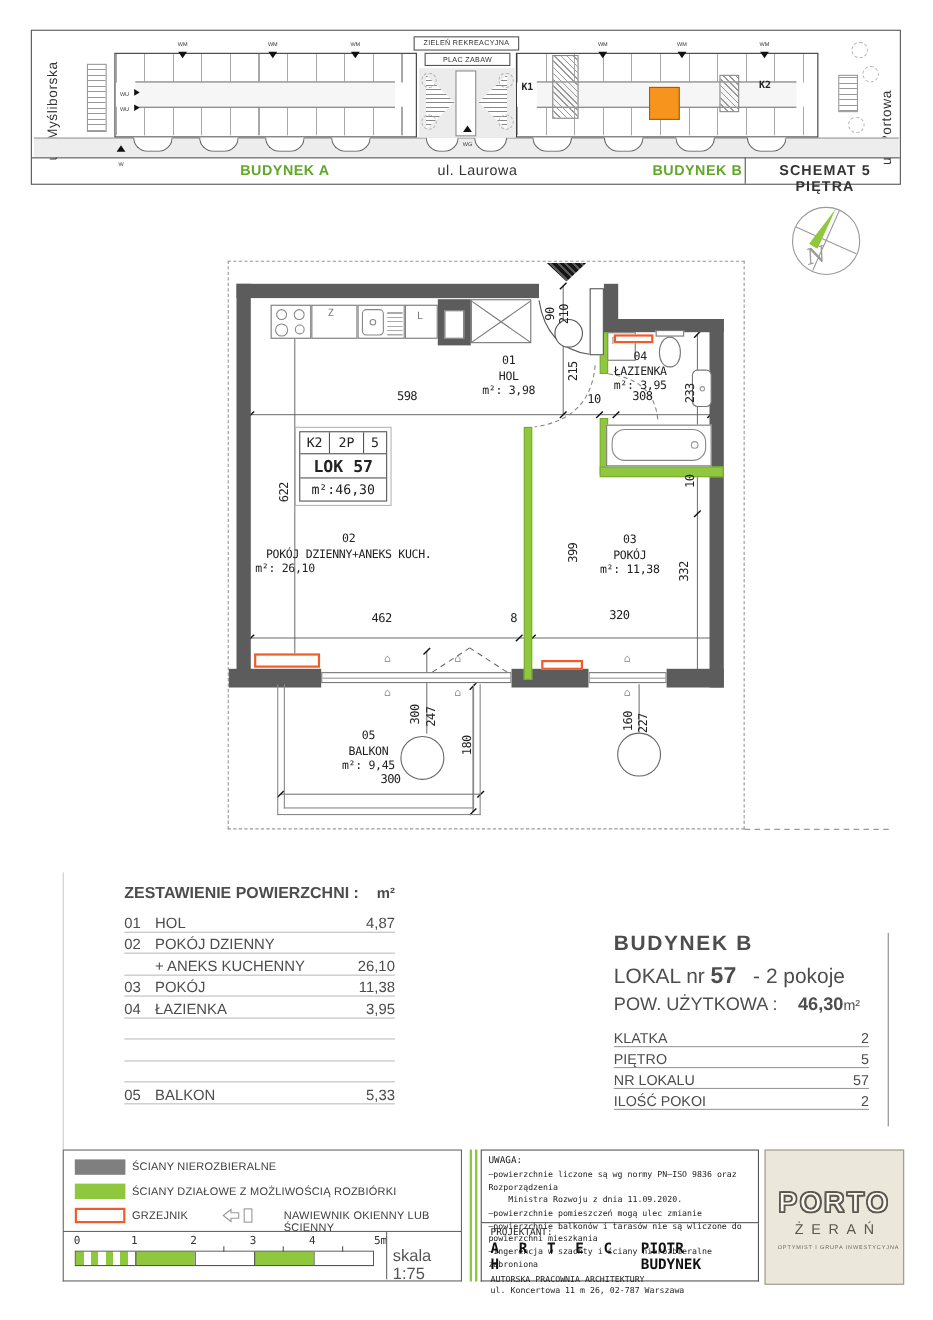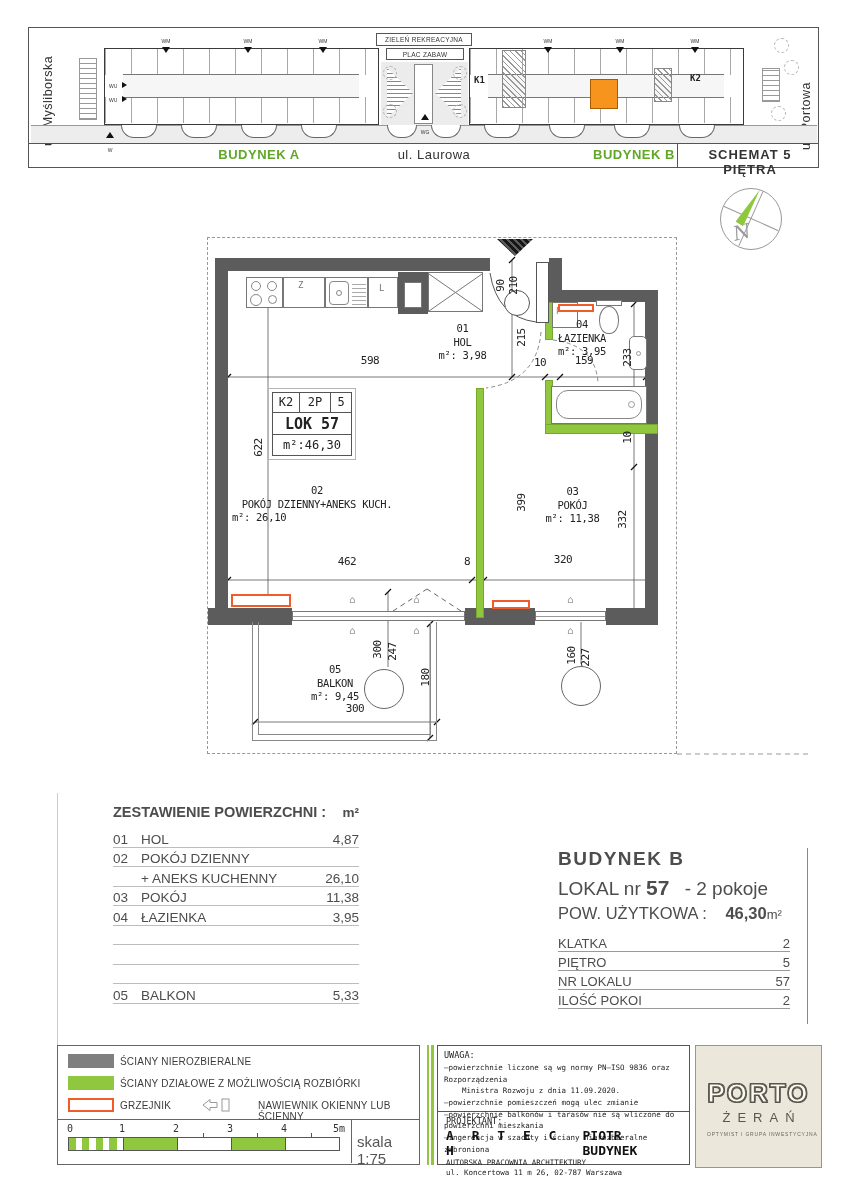--- a/index.html
+++ b/index.html
@@ -309,21 +309,21 @@
     <div>BALKON</div>
     <div>m²: 9,45</div>
   </div>
 
   <span class="dim" style="left:345px;top:355px;width:50px">598</span>
   <span class="dim v" style="left:240px;top:442px">622</span>
   <span class="dim v" style="left:482px;top:280px">90</span>
   <span class="dim v" style="left:495px;top:280px">210</span>
   <span class="dim v" style="left:503px;top:332px">215</span>
   <span class="dim" style="left:528px;top:357px;width:24px">10</span>
-  <span class="dim" style="left:562px;top:355px;width:44px">159</span>
+  <span class="dim" style="left:562px;top:355px;width:44px">308</span>
   <span class="dim v" style="left:609px;top:352px">233</span>
   <span class="dim v" style="left:503px;top:497px">399</span>
   <span class="dim v" style="left:604px;top:514px">332</span>
   <span class="dim v" style="left:609px;top:432px">10</span>
   <span class="dim" style="left:322px;top:556px;width:50px">462</span>
   <span class="dim" style="left:458px;top:556px;width:18px">8</span>
   <span class="dim" style="left:538px;top:554px;width:50px">320</span>
   <span class="dim v" style="left:359px;top:644px">300</span>
   <span class="dim v" style="left:374px;top:646px">247</span>
   <span class="dim v" style="left:407px;top:672px">180</span>
@@ -432,21 +432,21 @@
   </svg>
   <span class="legrow" style="left:200px;top:54px">NAWIEWNIK OKIENNY LUB ŚCIENNY</span>
 </div>
 
 <div class="abs" style="left:57px;top:1120px;width:363px;height:45px;border:1px solid #666;border-top:none">
   <span class="abs" style="left:2px;top:3px;width:20px;text-align:center;font:10px 'DejaVu Sans Mono',monospace;color:#333">0</span>
   <span class="abs" style="left:54px;top:3px;width:20px;text-align:center;font:10px 'DejaVu Sans Mono',monospace;color:#333">1</span>
   <span class="abs" style="left:108px;top:3px;width:20px;text-align:center;font:10px 'DejaVu Sans Mono',monospace;color:#333">2</span>
   <span class="abs" style="left:162px;top:3px;width:20px;text-align:center;font:10px 'DejaVu Sans Mono',monospace;color:#333">3</span>
   <span class="abs" style="left:216px;top:3px;width:20px;text-align:center;font:10px 'DejaVu Sans Mono',monospace;color:#333">4</span>
-  <span class="abs" style="left:268px;top:3px;width:26px;text-align:center;font:10px 'DejaVu Sans Mono',monospace;color:#333">5m</span>
+  <span class="abs" style="left:268px;top:3px;width:26px;text-align:right;font:10px 'DejaVu Sans Mono',monospace;color:#333">5m</span>
   <div class="abs" style="left:10px;top:17px;width:272px;height:14px;border:1px solid #555;display:flex">
     <div class="seg" style="width:54px;background:repeating-linear-gradient(90deg,var(--partition) 0 7px,#fff 7px 13.5px)"></div>
     <div class="seg" style="width:54px;background:var(--partition)"></div>
     <div class="seg" style="width:54px;background:#fff"></div>
     <div class="seg" style="width:54px;background:var(--partition)"></div>
     <div class="seg" style="flex:1;background:#fff"></div>
   </div>
   <div class="abs" style="left:145px;top:13px;height:5px;border-left:1px solid #555"></div>
   <div class="abs" style="left:199px;top:13px;height:5px;border-left:1px solid #555"></div>
   <div class="abs" style="left:253px;top:13px;height:5px;border-left:1px solid #555"></div>

